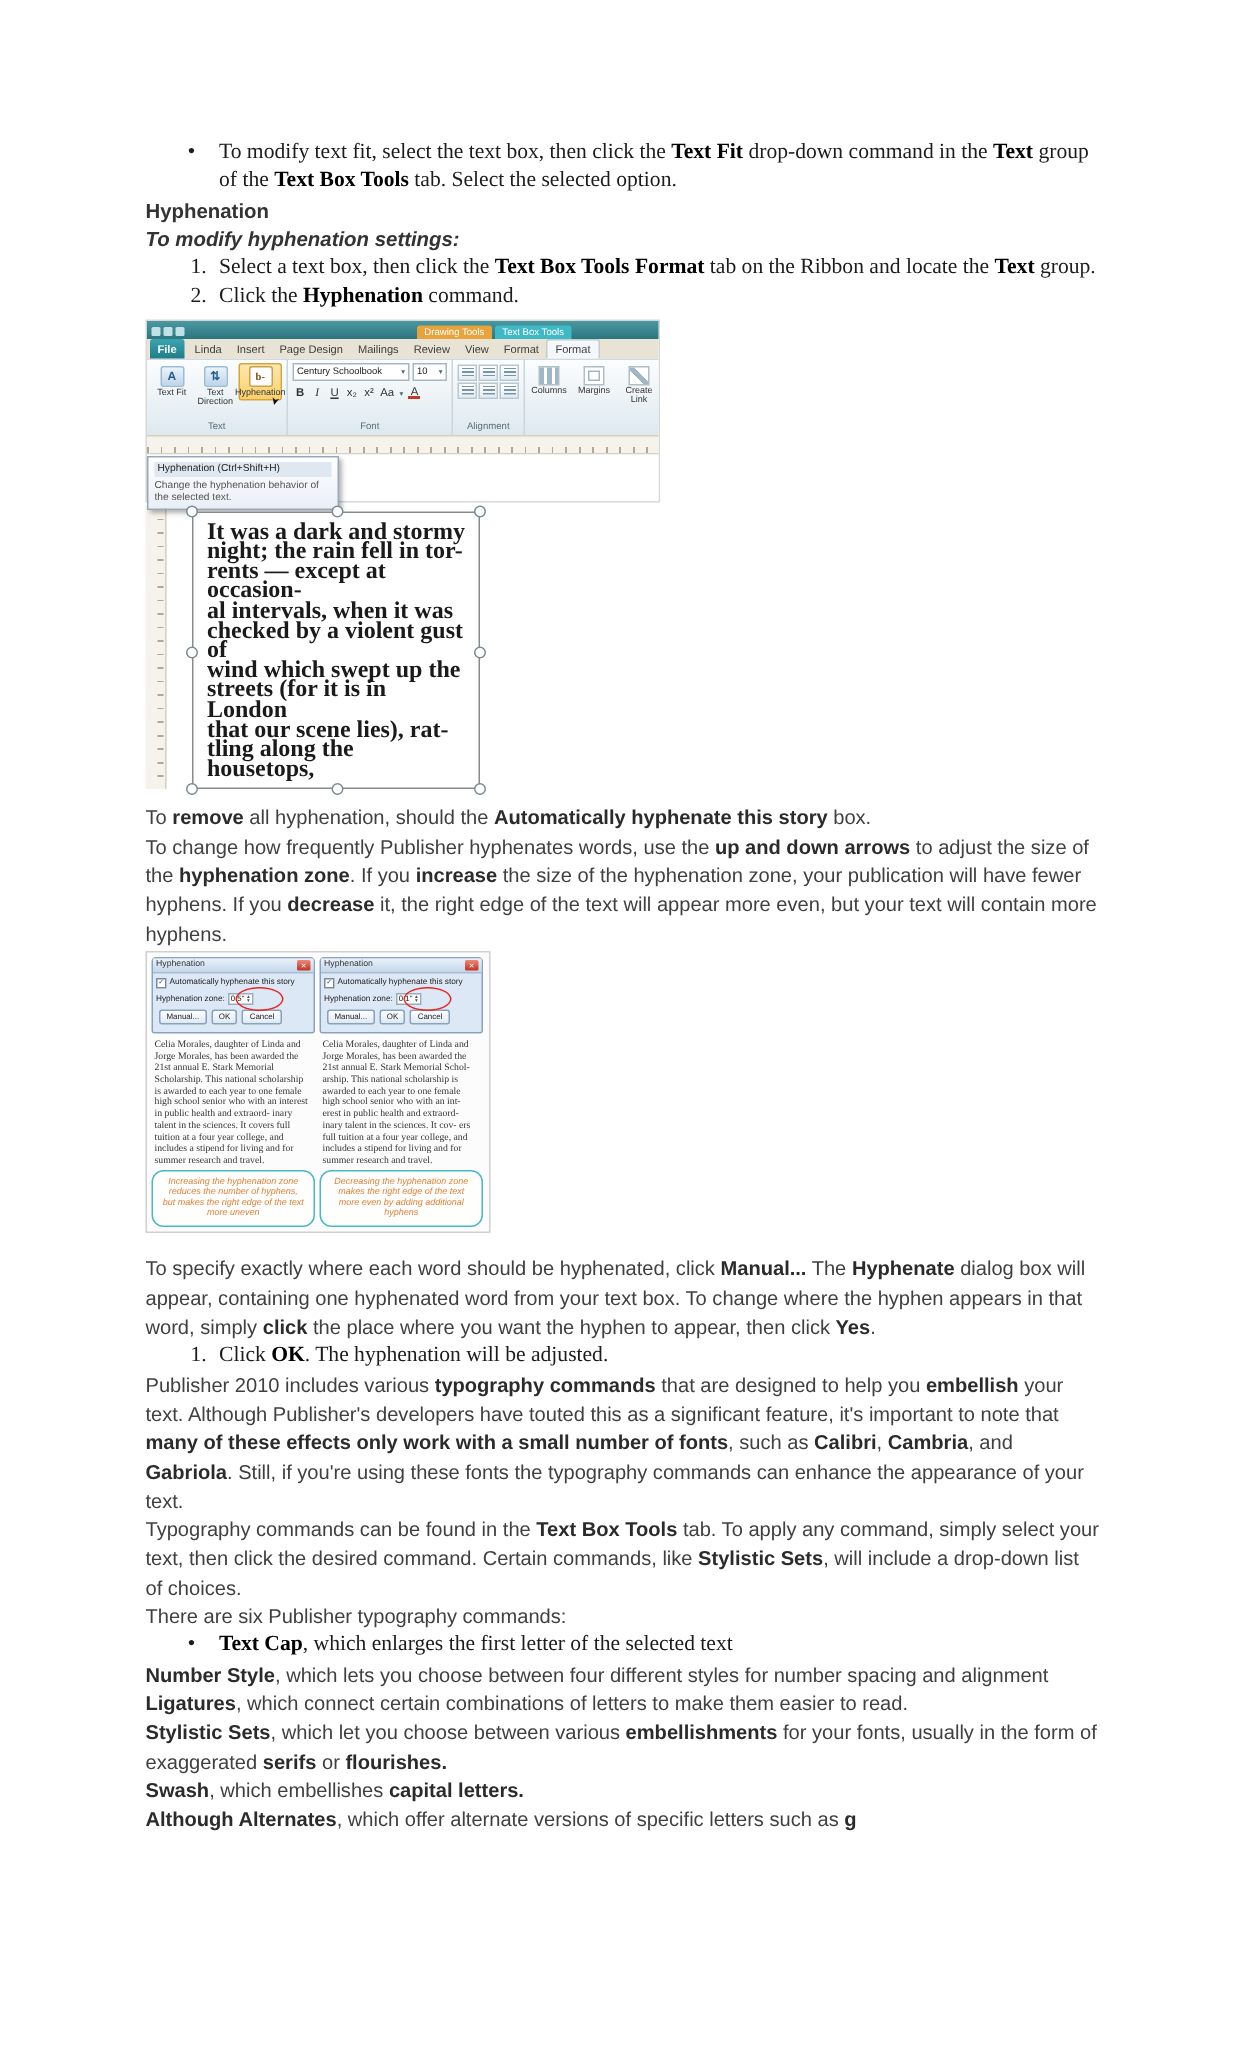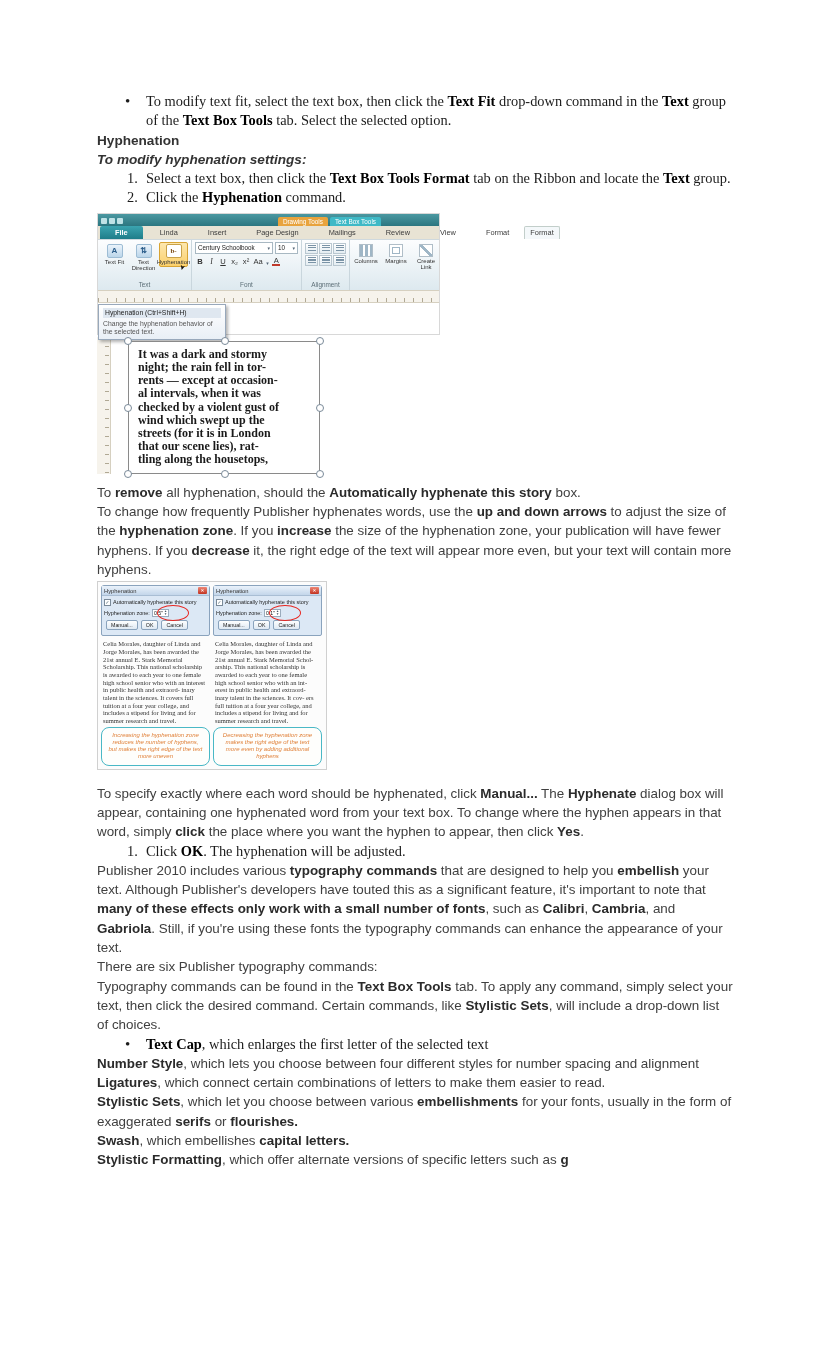--- a/index.html
+++ b/index.html
@@ -22,21 +22,21 @@
   
   .fig-ribbon{width:341px;margin:5px 0 2px 0;border:1px solid #d8d8d8;background:#fff;font-family:"Liberation Sans",sans-serif}
   .rb-top{height:12px;background:linear-gradient(#4b98a1,#2c7680);display:flex;align-items:flex-end;justify-content:space-between;padding:0 58px 0 3px}
   .qat{display:flex;gap:2px;align-items:center;padding-bottom:2px}
   .qat span{width:6px;height:6px;background:#bfe2e6;border-radius:1px;display:inline-block}
   .ctx-wrap{display:flex;gap:2px}
   .ctx{font-size:6.4px;color:#fff;padding:1px 5px;border-radius:2px 2px 0 0;white-space:nowrap}
   .ctx.drawing{background:#e8a33d}
   .ctx.textbox{background:#3fb9c6}
   .rb-tabs{background:#e8e3d4;display:flex;align-items:flex-end;height:13px;font-size:7.4px;color:#3c3c3c;padding:0 2px}
-  .rb-tab{padding:2px 15px;white-space:nowrap}
+  .rb-tab{padding:2px 5px;white-space:nowrap}
   .rb-tab.file{background:linear-gradient(#3ba4b0,#1f7d89);color:#fff;font-weight:bold;margin-right:2px;border-radius:2px 2px 0 0}
   .rb-tab.active{background:#f4f8fa;border:1px solid #c2ceca;border-bottom:none;border-radius:2px 2px 0 0;padding:1px 5px 2px}
   .rb-body{display:flex;background:linear-gradient(#fcfdfe,#dde9ef);height:50px;border-top:1px solid #cfd9de}
   .rb-grp{display:flex;flex-direction:column;border-right:1px solid #c9d6dd;padding:2px 3px 0 3px}
   .grp-rows{flex:1;display:flex;gap:2px;align-items:flex-start}
   .grp-label{font-size:6.4px;color:#5c6e77;text-align:center;padding:1px 0 2px}
   .rbtn{width:27px;display:flex;flex-direction:column;align-items:center;gap:1px;font-size:6px;line-height:6.4px;color:#333;text-align:center;padding:2px 0;border-radius:2px;position:relative}
   .rbtn .ric{width:14px;height:12px;border-radius:2px;display:flex;align-items:center;justify-content:center;font-size:8px;font-weight:bold}
   .ric.fit{background:linear-gradient(#eaf3fb,#bcd6ea);color:#2b5d8a;border:1px solid #9dbcd4}
   .ric.dir{background:linear-gradient(#eaf3fb,#bcd6ea);color:#2b5d8a;border:1px solid #9dbcd4}
@@ -65,21 +65,21 @@
   .lic.link{background:linear-gradient(45deg,#fff 40%,#9fb6c6 40% 60%,#fff 60%)}
   .rb-ruler{height:11px;background:#f6f3ec;border-top:1px solid #d6d0c0;border-bottom:1px solid #d6d0c0;background-image:repeating-linear-gradient(90deg,#b0a894 0 1px,transparent 1px 9px);background-size:100% 4px;background-position:0 7px;background-repeat:no-repeat}
   .rb-ttrow{position:relative;height:31px;background:#fff}
   .rb-tooltip{position:absolute;left:0;top:1px;width:118px;background:linear-gradient(#ffffff,#e9eff6);border:1px solid #98a8bb;box-shadow:2px 2px 3px rgba(0,0,0,.3);padding:3px 4px;font-size:6.8px;line-height:8px;color:#555}
   .tt-title{color:#222;margin-bottom:2px;background:#dfe7f0;padding:1px 2px}
 
   
   .fig-sample{display:flex;margin:0 0 9px 0}
   .v-ruler{width:13px;background:#f6f3ec;border-right:1px solid #d6d0c0;background-image:repeating-linear-gradient(#b0a894 0 1px,transparent 1px 9px);background-size:4px 100%;background-position:8px 0;background-repeat:no-repeat}
   .sample-outer{position:relative;margin-left:17px;margin-top:4px}
-  .sample-box{position:relative;width:172px;border:1px solid #8a8a8a;background:#fff;padding:6px 9px;font-family:"Liberation Serif",serif;font-size:12px;line-height:13.2px;color:#1a1a1a;white-space:pre-line;font-weight:600}
+  .sample-box{position:relative;width:172px;border:1px solid #8a8a8a;background:#fff;padding:6px 9px;font-family:"Liberation Serif",serif;font-size:16px;line-height:13.2px;color:#1a1a1a;white-space:pre-line;font-weight:600}
   .handle{position:absolute;width:6px;height:6px;background:#fff;border:1px solid #7a8a99;border-radius:50%;z-index:2}
   .h-tl{left:-4px;top:-4px}.h-tm{left:50%;top:-4px;margin-left:-3px}.h-tr{right:-4px;top:-4px}
   .h-ml{left:-4px;top:50%;margin-top:-3px}.h-mr{right:-4px;top:50%;margin-top:-3px}
   .h-bl{left:-4px;bottom:-4px}.h-bm{left:50%;bottom:-4px;margin-left:-3px}.h-br{right:-4px;bottom:-4px}
 
   
   .fig-dialogs{display:flex;gap:3px;background:#fcfcfc;border:1px solid #d0d0d0;padding:3px;width:230px;box-sizing:border-box;margin:2px 0 14px}
   .dlg-col{width:109px;display:flex;flex-direction:column}
   .dlg-win{background:#dce8f5;border:1px solid #8aa3bd;border-radius:3px 3px 2px 2px}
   .dlg-title{height:9px;background:linear-gradient(#eaf2fb,#c3d6ea);display:flex;align-items:center;justify-content:space-between;padding:0 2px;border-bottom:1px solid #a9bed4;font-size:5.8px;color:#333}
@@ -331,26 +331,26 @@
   </div>
 
   <p class="txt"><span>To specify exactly where each word should be hyphenated, click </span><span class="b">Manual...</span><span> The </span><span class="b">Hyphenate</span><span> dialog box will appear, containing one hyphenated word from your text box. To change where the hyphen appears in that word, simply </span><span class="b">click</span><span> the place where you want the hyphen to appear, then click </span><span class="b">Yes</span><span>.</span></p>
 
   <ol class="doc-ol serif-block">
     <li><span>Click </span><span class="b">OK</span><span>. The hyphenation will be adjusted.</span></li>
   </ol>
 
 
   <p class="txt"><span>Publisher 2010 includes various </span><span class="b">typography commands</span><span> that are designed to help you </span><span class="b">embellish</span><span> your text. Although Publisher's developers have touted this as a significant feature, it's important to note that </span><span class="b">many of these effects only work with a small number of fonts</span><span>, such as </span><span class="b">Calibri</span><span>, </span><span class="b">Cambria</span><span>, and </span><span class="b">Gabriola</span><span>. Still, if you're using these fonts the typography commands can enhance the appearance of your text.</span></p>
+  <p class="txt"><span>Typography commands can be found in the </span><span class="b">Text Box Tools</span><span> tab. To apply any command, simply select your text, then click the desired command. Certain commands, like </span><span class="b">Stylistic Sets</span><span>, will include a drop-down list of choices.</span></p>
   <p class="txt"><span>There are six Publisher typography commands:</span></p>
-  <p class="txt"><span>Typography commands can be found in the </span><span class="b">Text Box Tools</span><span> tab. To apply any command, simply select your text, then click the desired command. Certain commands, like </span><span class="b">Stylistic Sets</span><span>, will include a drop-down list of choices.</span></p>
 
   <ul class="doc-ul serif-block">
     <li><span class="b">Text Cap</span><span>, which enlarges the first letter of the selected text</span></li>
   </ul>
 
   <p class="txt"><span class="b">Number Style</span><span>, which lets you choose between four different styles for number spacing and alignment</span></p>
   <p class="txt"><span class="b">Ligatures</span><span>, which connect certain combinations of letters to make them easier to read.</span></p>
   <p class="txt"><span class="b">Stylistic Sets</span><span>, which let you choose between various </span><span class="b">embellishments</span><span> for your fonts, usually in the form of exaggerated </span><span class="b">serifs</span><span> or </span><span class="b">flourishes.</span></p>
   <p class="txt"><span class="b">Swash</span><span>, which embellishes </span><span class="b">capital letters.</span></p>
-  <p class="txt"><span class="b">Stylistic Formatting</span><span>, which offer alternate versions of specific letters such as </span><span class="b">g</span></p>
+  <p class="txt"><span class="b">Although Alternates</span><span>, which offer alternate versions of specific letters such as </span><span class="b">g</span></p>
 
 </div>
 
 </body></html>

